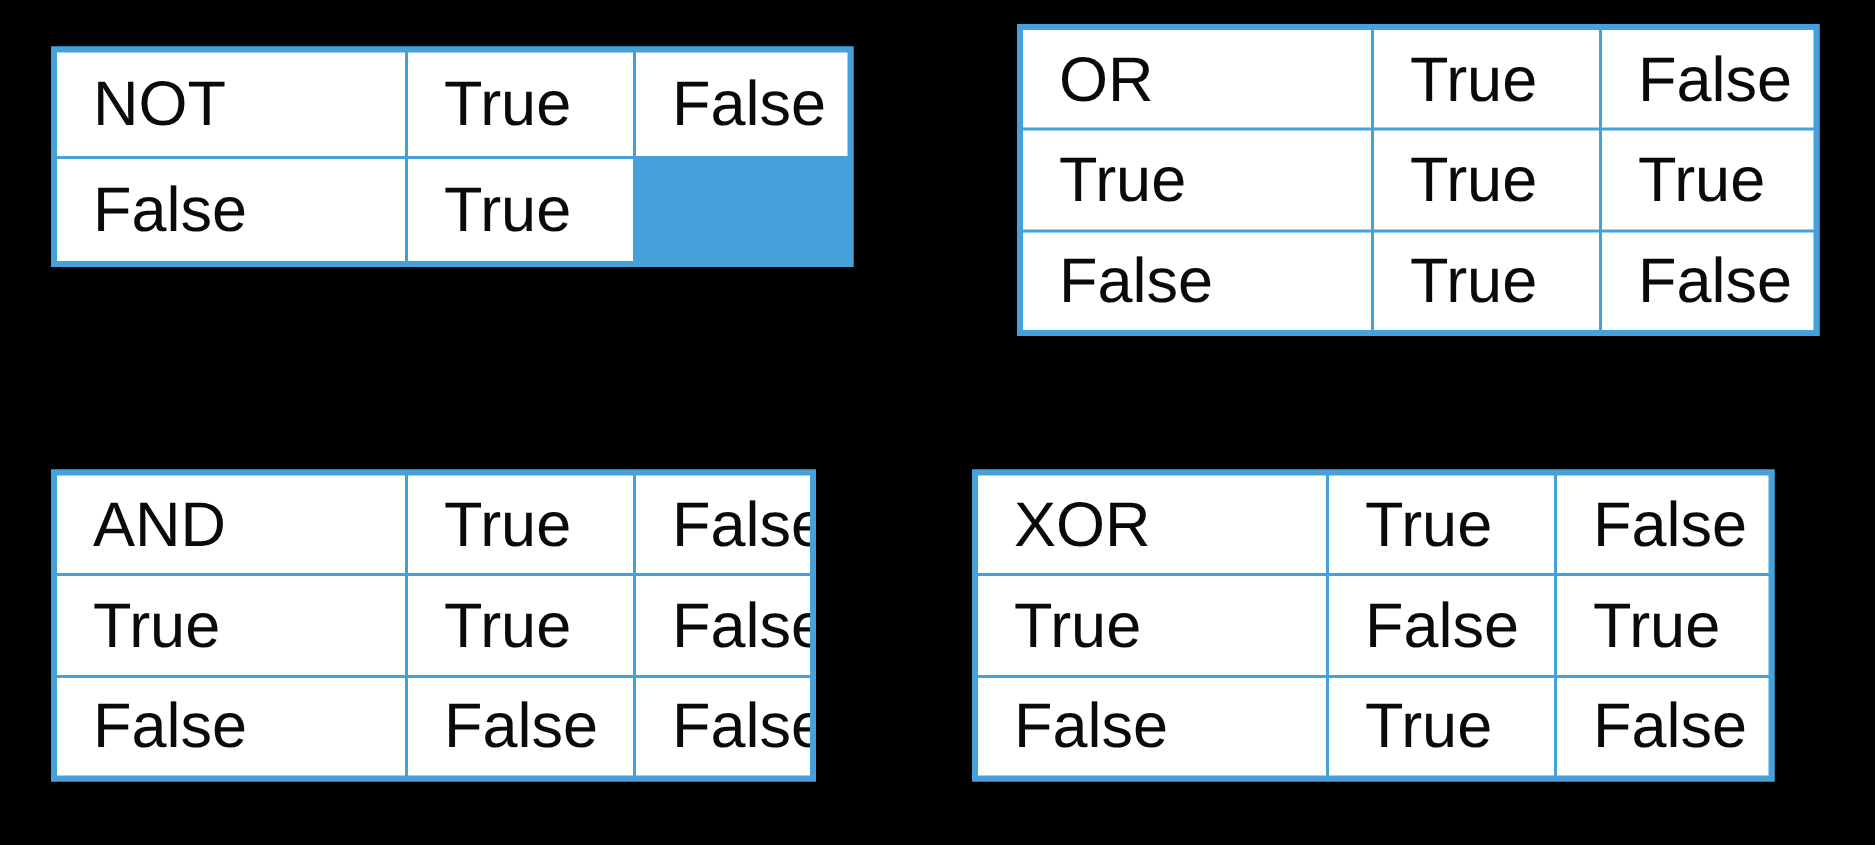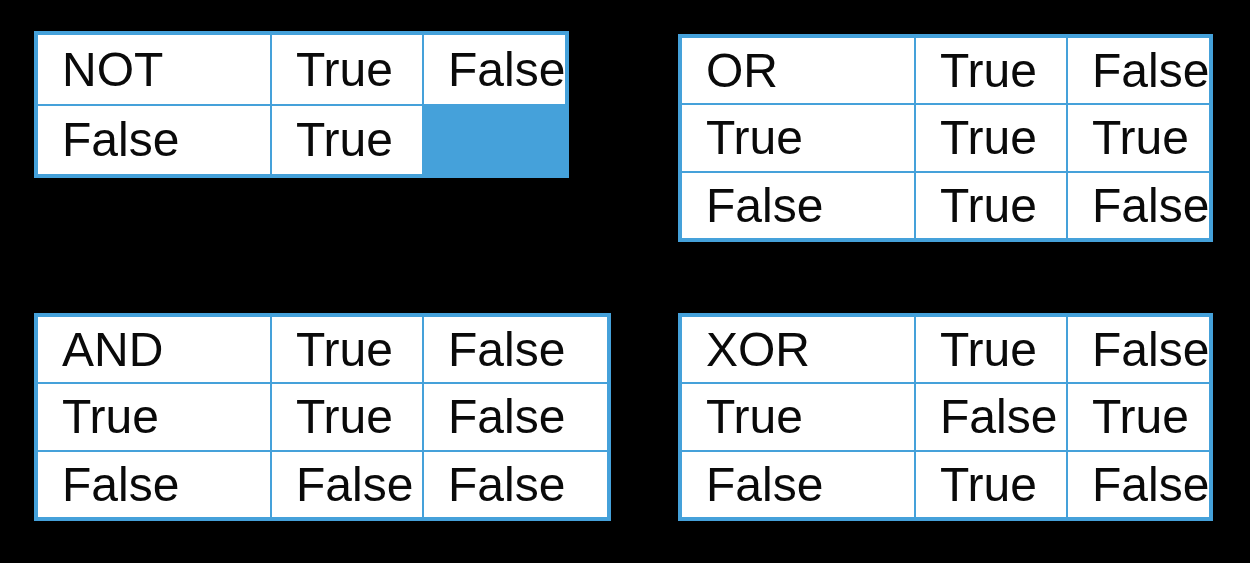--- a/index.html
+++ b/index.html
@@ -20,29 +20,29 @@
     box-sizing: border-box;
     display: grid;
     grid-template-columns: 232px 150px 1fr;
     gap: 2px;
     border: 4px solid #45A1DA;
     background: #45A1DA; 
   }
   .rows-2 { grid-template-rows: repeat(2, 1fr); }
   .rows-3 { grid-template-rows: repeat(3, 1fr); }
   .ttable-not { left: 34px;  top: 31px;  width: 535px; height: 147px; }
-  .ttable-or  { left: 678px; top: 34px;  width: 535px; height: 208px; }
-  .ttable-and { left: 34px;  top: 313px; width: 577px; height: 208px; }
-  .ttable-xor { left: 678px; top: 313px; width: 535px; height: 208px; }
+  .ttable-or  { left: 678px; top: 16px;  width: 535px; height: 208px; }
+  .ttable-and { left: 34px;  top: 313px; width: 510px; height: 208px; }
+  .ttable-xor { left: 648px; top: 313px; width: 535px; height: 208px; }
   .cell {
     background: #FFFFFF;
     display: flex;
     align-items: center;
     padding-left: 24px;
-    font-size: 48px;
+    font-size: 42px;
     color: #0A0A0A;
     white-space: nowrap;
     overflow: hidden;
   }
 </style>
 </head>
 <body>
 
 <div class="canvas">
 

